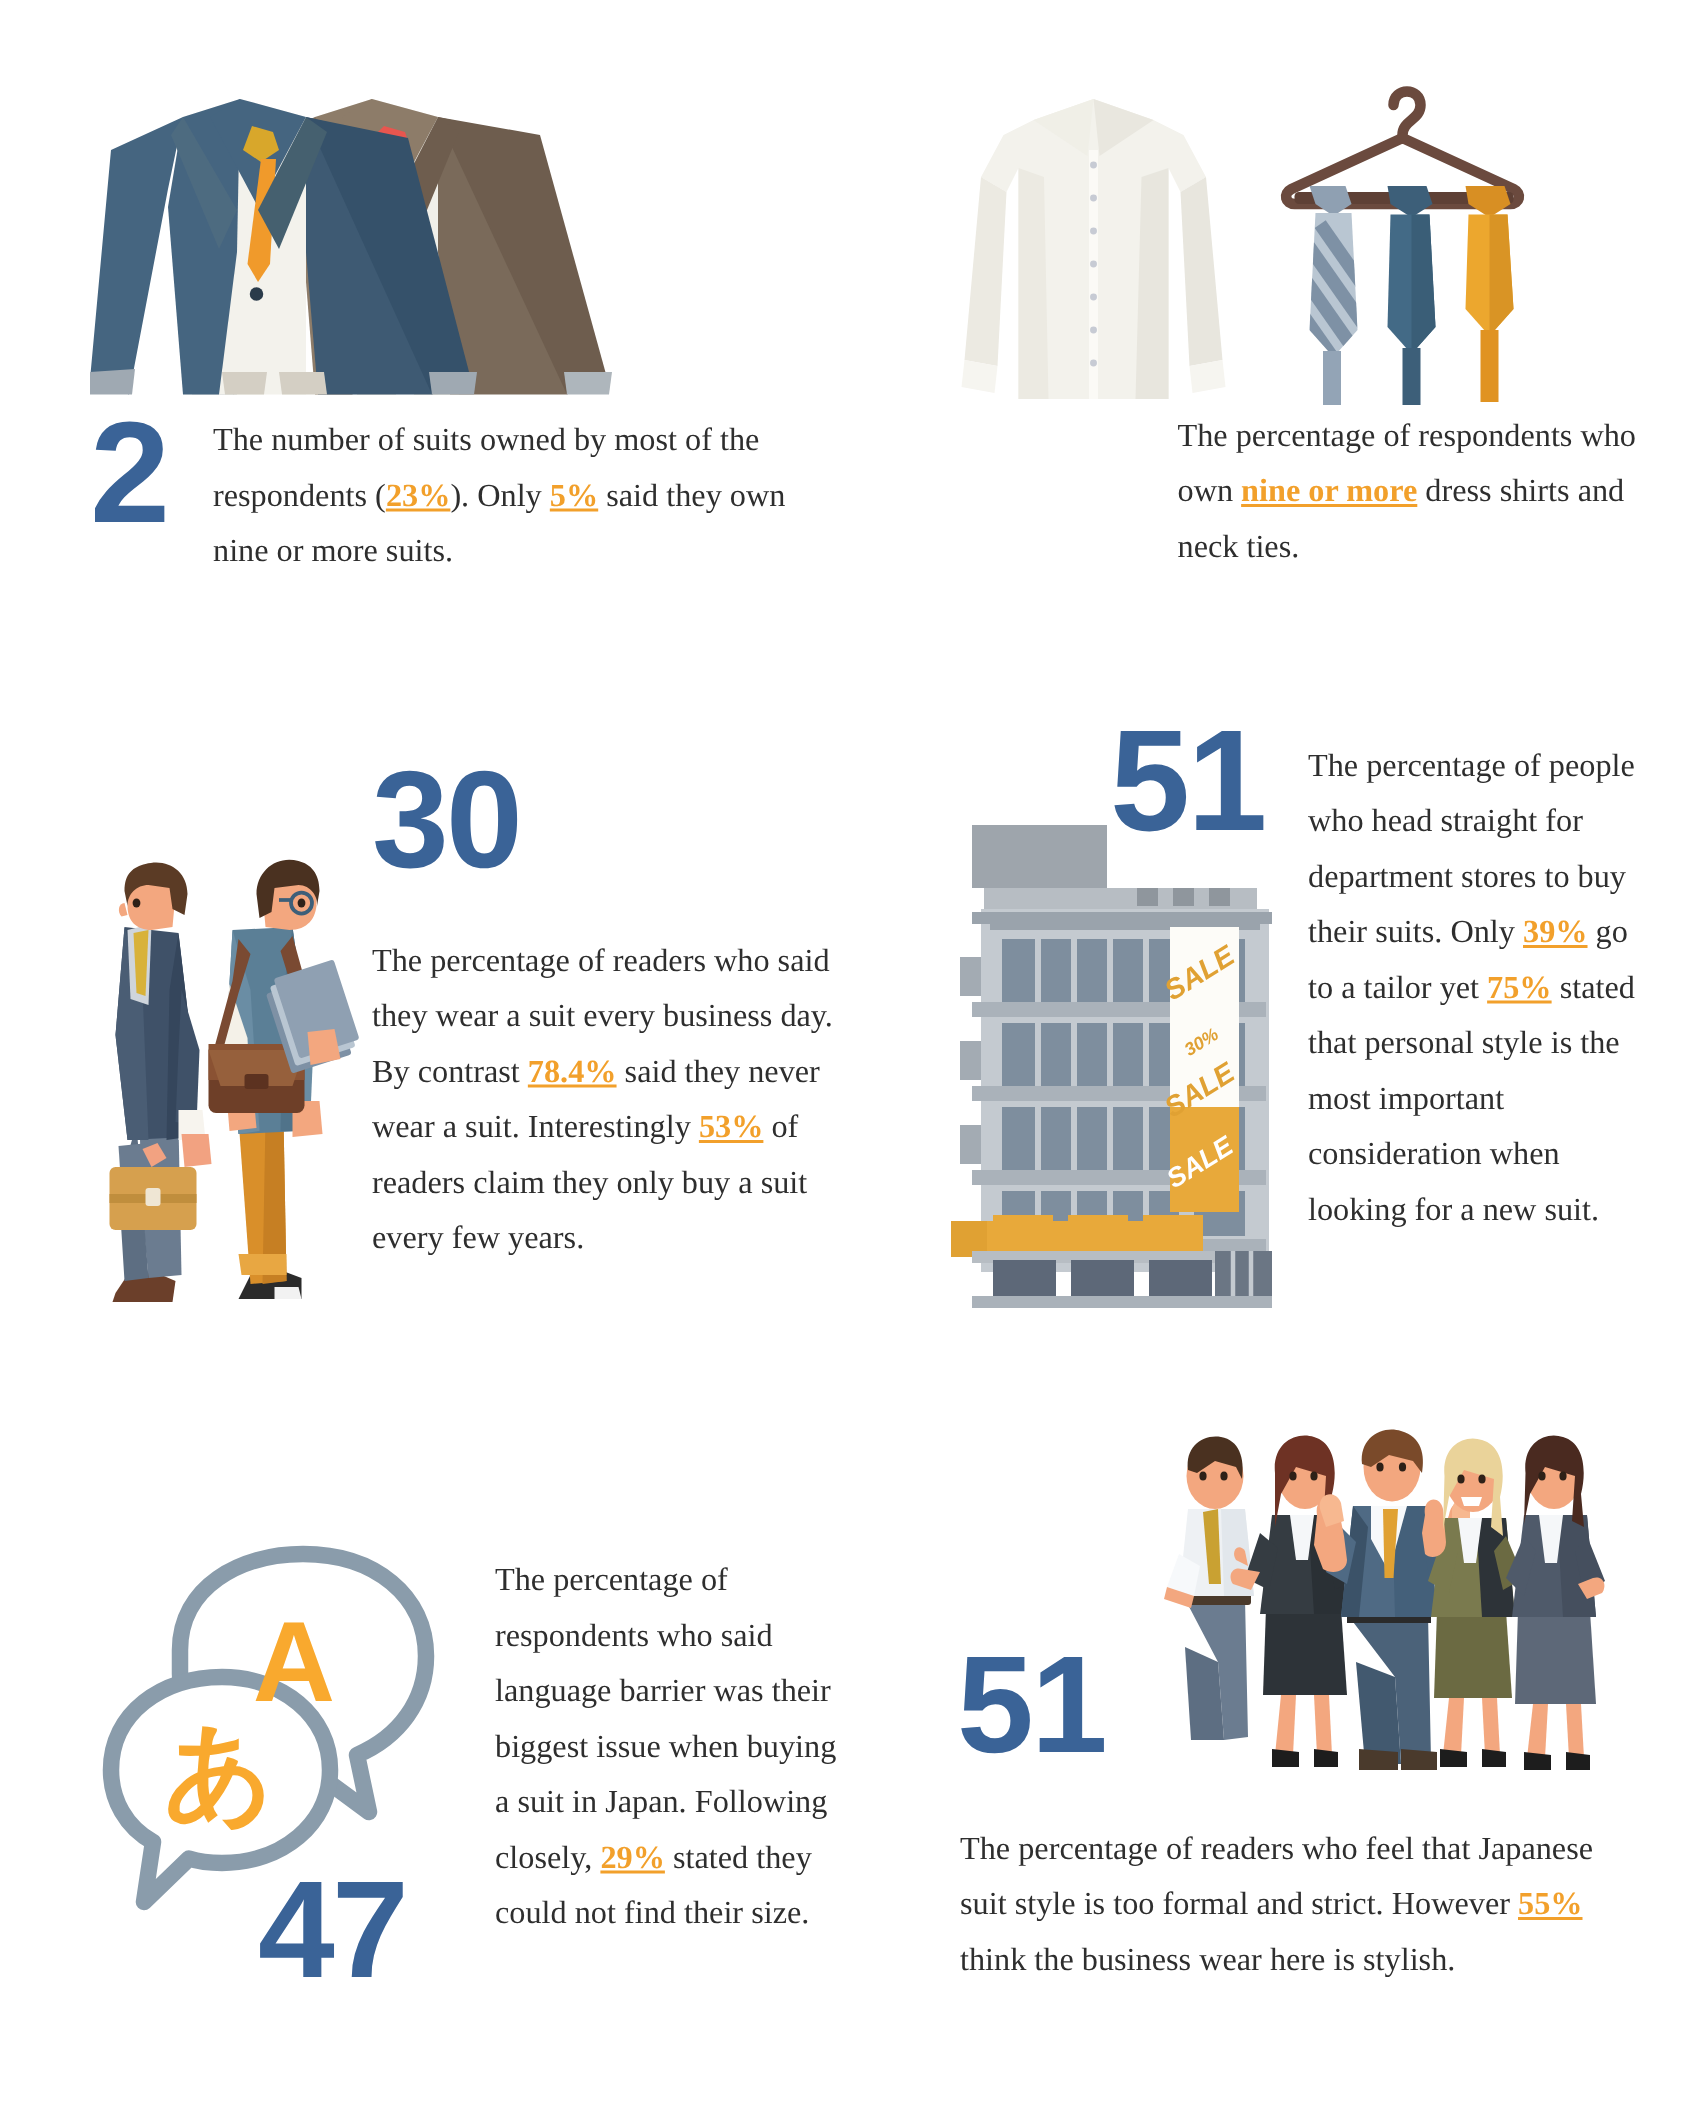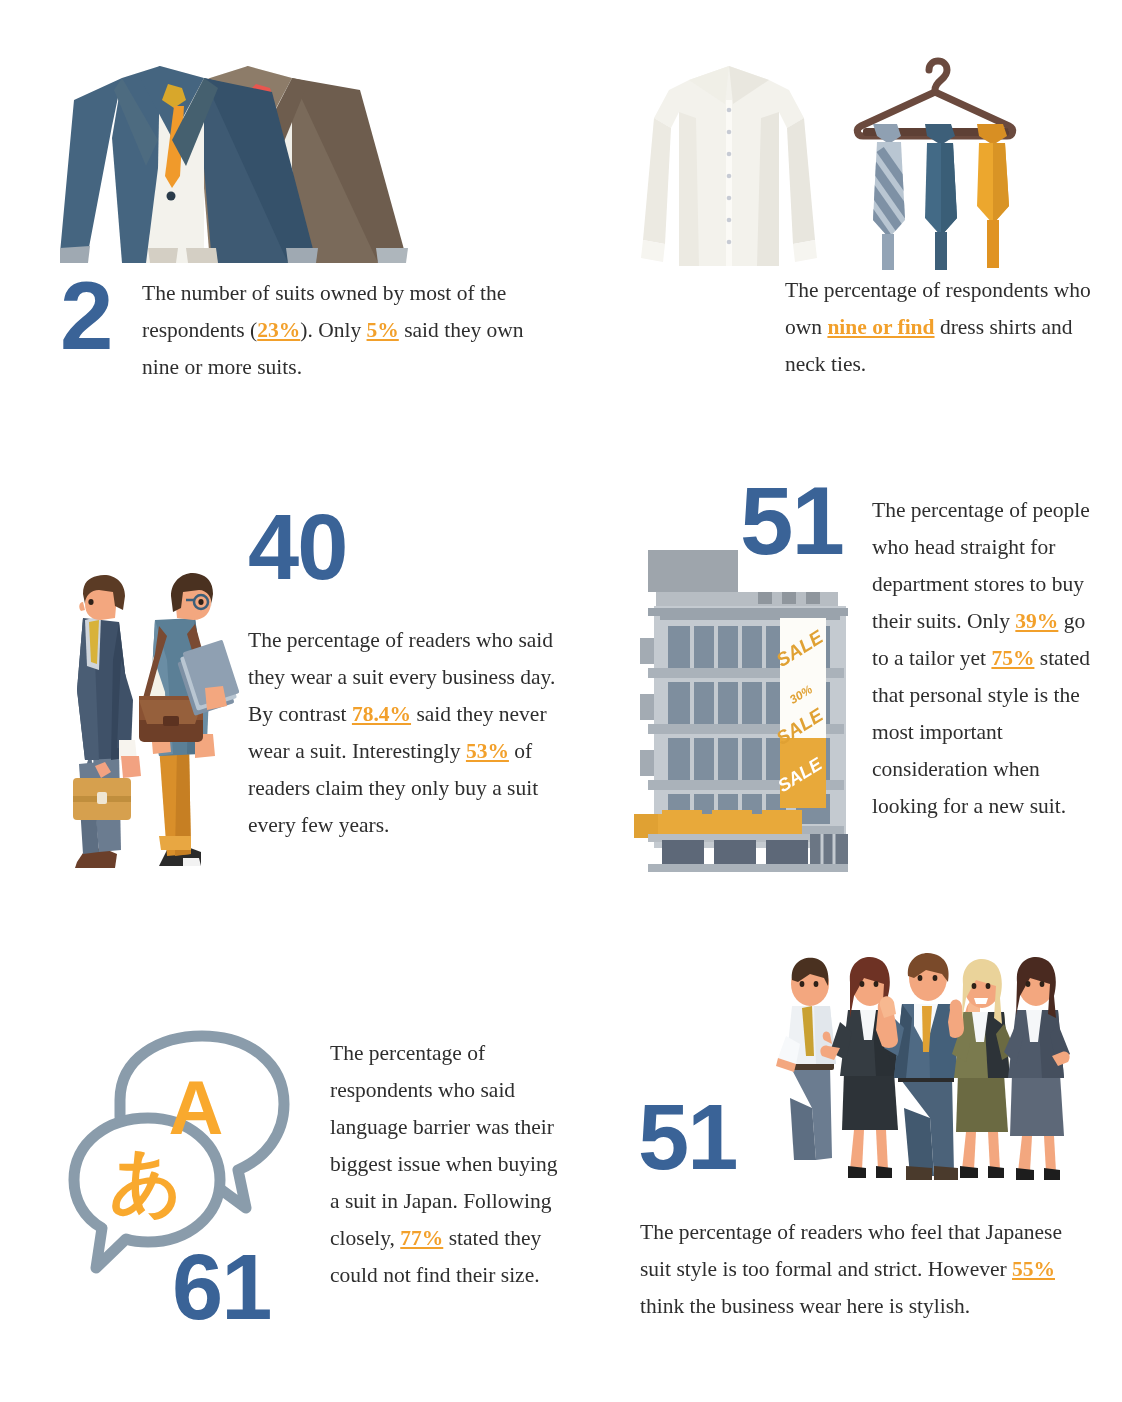--- a/index.html
+++ b/index.html
@@ -188,21 +188,21 @@
 
         <g>
           <path d="M348 76 L374 76 L378 88 L364 97 L350 88 Z" fill="#d88f23"></path>
           <path d="M350 95 L376 95 L380 158 L364 176 L348 158 Z" fill="#eca72e"></path>
           <path d="M364 95 L376 95 L380 158 L364 176 Z" fill="#d99425"></path>
           <rect x="358" y="172" width="12" height="48" fill="#e09322"></rect>
         </g>
       </svg>
     </div>
     <div class="numrow">
-      <div class="body-text txt">The percentage of respondents who own <span class="hl">nine or find</span> dress shirts and neck ties.</div>
+      <div class="body-text txt">The percentage of respondents who own <span class="hl">nine or more</span> dress shirts and neck ties.</div>
     </div>
   </div>
 
   <div class="panel" id="panel3">
     <div class="art">
       <svg viewBox="0 0 195 370" width="195" height="370">
 
         <g>
           <path d="M30 340 L22 352 L20 358 L60 358 L62 344 L48 338 Z" fill="#6b3f2a"></path>
           <path d="M38 240 L64 240 L66 340 L44 342 L40 300 Z" fill="#6b7c90"></path>
@@ -252,21 +252,21 @@
           <rect x="108" y="206" width="16" height="10" rx="2" fill="#5c3220"></rect>
           <g transform="rotate(-18 148 180)">
             <rect x="132" y="146" width="42" height="56" rx="2" fill="#7e91a5"></rect>
             <rect x="136" y="142" width="42" height="56" rx="2" fill="#b9c6d2"></rect>
             <rect x="140" y="138" width="42" height="56" rx="2" fill="#8fa0b2"></rect>
           </g>
           <path d="M150 178 L168 176 L172 196 L152 200 Z" fill="#f3a77f"></path>
         </g>
       </svg>
     </div>
-    <div class="stat-number">40</div>
+    <div class="stat-number">30</div>
     <div class="body-text txt">The percentage of readers who said they wear a suit every business day. By contrast <span class="hl">78.4%</span> said they never wear a suit. Interestingly <span class="hl">53%</span> of readers claim they only buy a suit every few years.</div>
   </div>
 
   <div class="panel" id="panel4">
     <div class="art">
       <svg viewBox="0 0 230 330" width="230" height="330">
         <rect x="14" y="8" width="90" height="42" fill="#9ea5ac"></rect>
         <rect x="22" y="50" width="182" height="14" fill="#b7bdc3"></rect>
         <rect x="124" y="50" width="14" height="12" fill="#8f969d"></rect>
         <rect x="148" y="50" width="14" height="12" fill="#8f969d"></rect>
@@ -341,24 +341,24 @@
 
   <div class="panel" id="panel5">
     <div class="art">
       <svg viewBox="0 0 260 255" width="260" height="255">
         <path d="M60 70 C60 28 100 6 142 6 C190 6 224 34 224 74 C224 104 206 128 178 140 L186 178 L148 150 C142 151 136 152 130 152 C92 152 60 122 60 86 Z" fill="#ffffff" stroke="#8a9cab" stroke-width="11" stroke-linejoin="round" stroke-linecap="round"></path>
         <path d="M14 150 C14 112 48 88 88 88 C128 88 160 114 160 150 C160 186 128 212 88 212 C80 212 72 211 66 209 L36 238 L42 198 C24 188 14 170 14 150 Z" fill="#ffffff" stroke="#8a9cab" stroke-width="11" stroke-linejoin="round" stroke-linecap="round"></path>
         <text x="136" y="104" text-anchor="middle" font-family="Liberation Sans, sans-serif" font-size="76" font-weight="bold" fill="#f9a92e">A</text>
         <text x="86" y="176" text-anchor="middle" font-family="DejaVu Sans, sans-serif" font-size="72" font-weight="bold" fill="#f9a92e">あ</text>
       </svg>
     </div>
-    <div class="body-text txt">The percentage of respondents who said language barrier was their biggest issue when buying a suit in Japan. Following closely, <span class="hl">77%</span> stated they could not find their size.</div>
-  </div>
-
-  <div class="stat-number" id="num47" style="position: absolute; left: 172px; top: 1248px; font-size: 92px;">61</div>
+    <div class="body-text txt">The percentage of respondents who said language barrier was their biggest issue when buying a suit in Japan. Following closely, <span class="hl">29%</span> stated they could not find their size.</div>
+  </div>
+
+  <div class="stat-number" id="num47" style="position: absolute; left: 172px; top: 1248px; font-size: 92px;">47</div>
 
   <div class="panel" id="panel6">
     <div class="art">
       <svg viewBox="0 0 300 240" width="300" height="240">
 
         <g>
           <path d="M18 118 L58 118 L60 210 L44 212 L40 160 Z" fill="#6b7c90"></path>
           <path d="M40 160 L44 212 L22 212 L18 150 Z" fill="#5d6e82"></path>
           <rect x="16" y="114" width="46" height="8" rx="2" fill="#4a3a2c"></rect>
           <path d="M20 58 L58 58 L64 116 L14 116 Z" fill="#eef1f4"></path>

